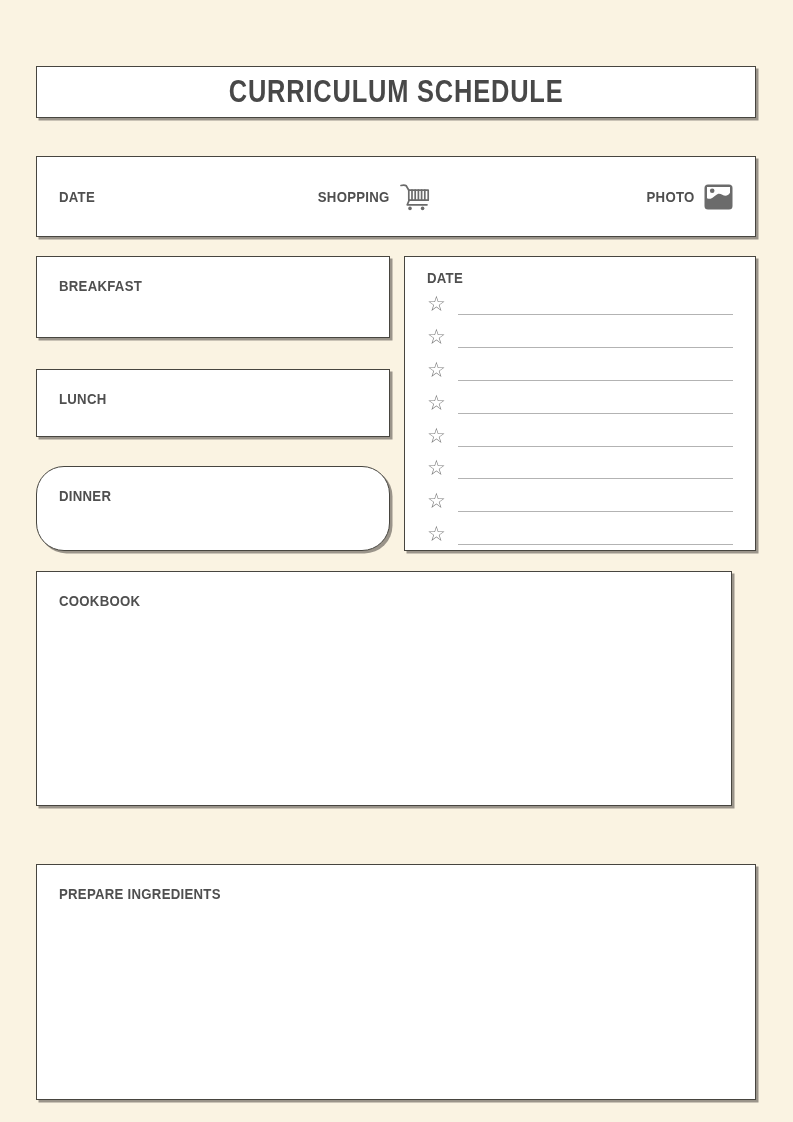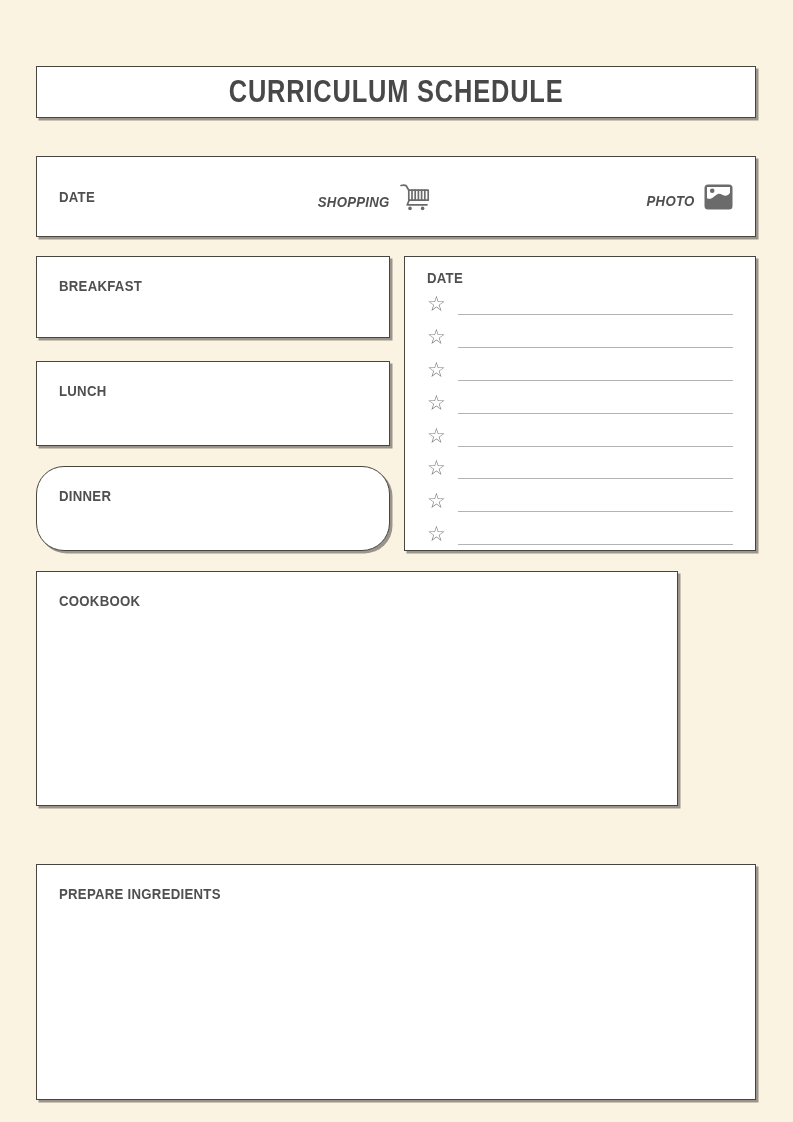--- a/index.html
+++ b/index.html
@@ -28,34 +28,34 @@
     left:36px;top:156px;width:720px;height:81px;
     display:flex;align-items:center;justify-content:space-between;
     padding:0 22px;
   }
   .label{
     font-size:15px;font-weight:bold;letter-spacing:.3px;color:var(--text);
     white-space:nowrap;line-height:18px;
   }
   .cond-l{display:inline-block;transform:scaleX(.88);transform-origin:0 50%;}
   .cond-r{display:inline-block;transform:scaleX(.88);transform-origin:100% 50%;}
-  .bar-group{display:flex;align-items:flex-end;gap:9px;font-style:italic;}
+  .bar-group{display:flex;align-items:center;gap:9px;}
   .pad-box{padding:20px 0 0 22px;}
   .b1{left:36px;top:256px;width:354px;height:82px;}
-  .b2{left:36px;top:361px;width:354px;height:85px;}
+  .b2{left:36px;top:369px;width:354px;height:68px;}
   .b3{left:36px;top:466px;width:354px;height:85px;border-radius:28px;}
   .checklist-box{left:404px;top:256px;width:352px;height:295px;padding:12px 22px 0 22px;}
   .rows{margin-top:2px;}
   .row{display:flex;align-items:flex-start;height:32.9px;}
   .star{
     font-family:"DejaVu Sans",sans-serif;font-size:21px;line-height:30px;
     color:var(--star);width:22px;flex:0 0 auto;
   }
   .write-line{flex:1;height:26px;border-bottom:1.2px solid var(--line);margin-left:9px;}
-  .c1{left:36px;top:571px;width:642px;height:235px;}
+  .c1{left:36px;top:571px;width:696px;height:235px;}
   .c2{left:36px;top:864px;width:720px;height:236px;}
   svg{display:block;}
 </style>
 </head>
 <body>
 
 <div class="page">
 
   <section class="box title-box">
     <h1 class="title">CURRICULUM SCHEDULE</h1>

